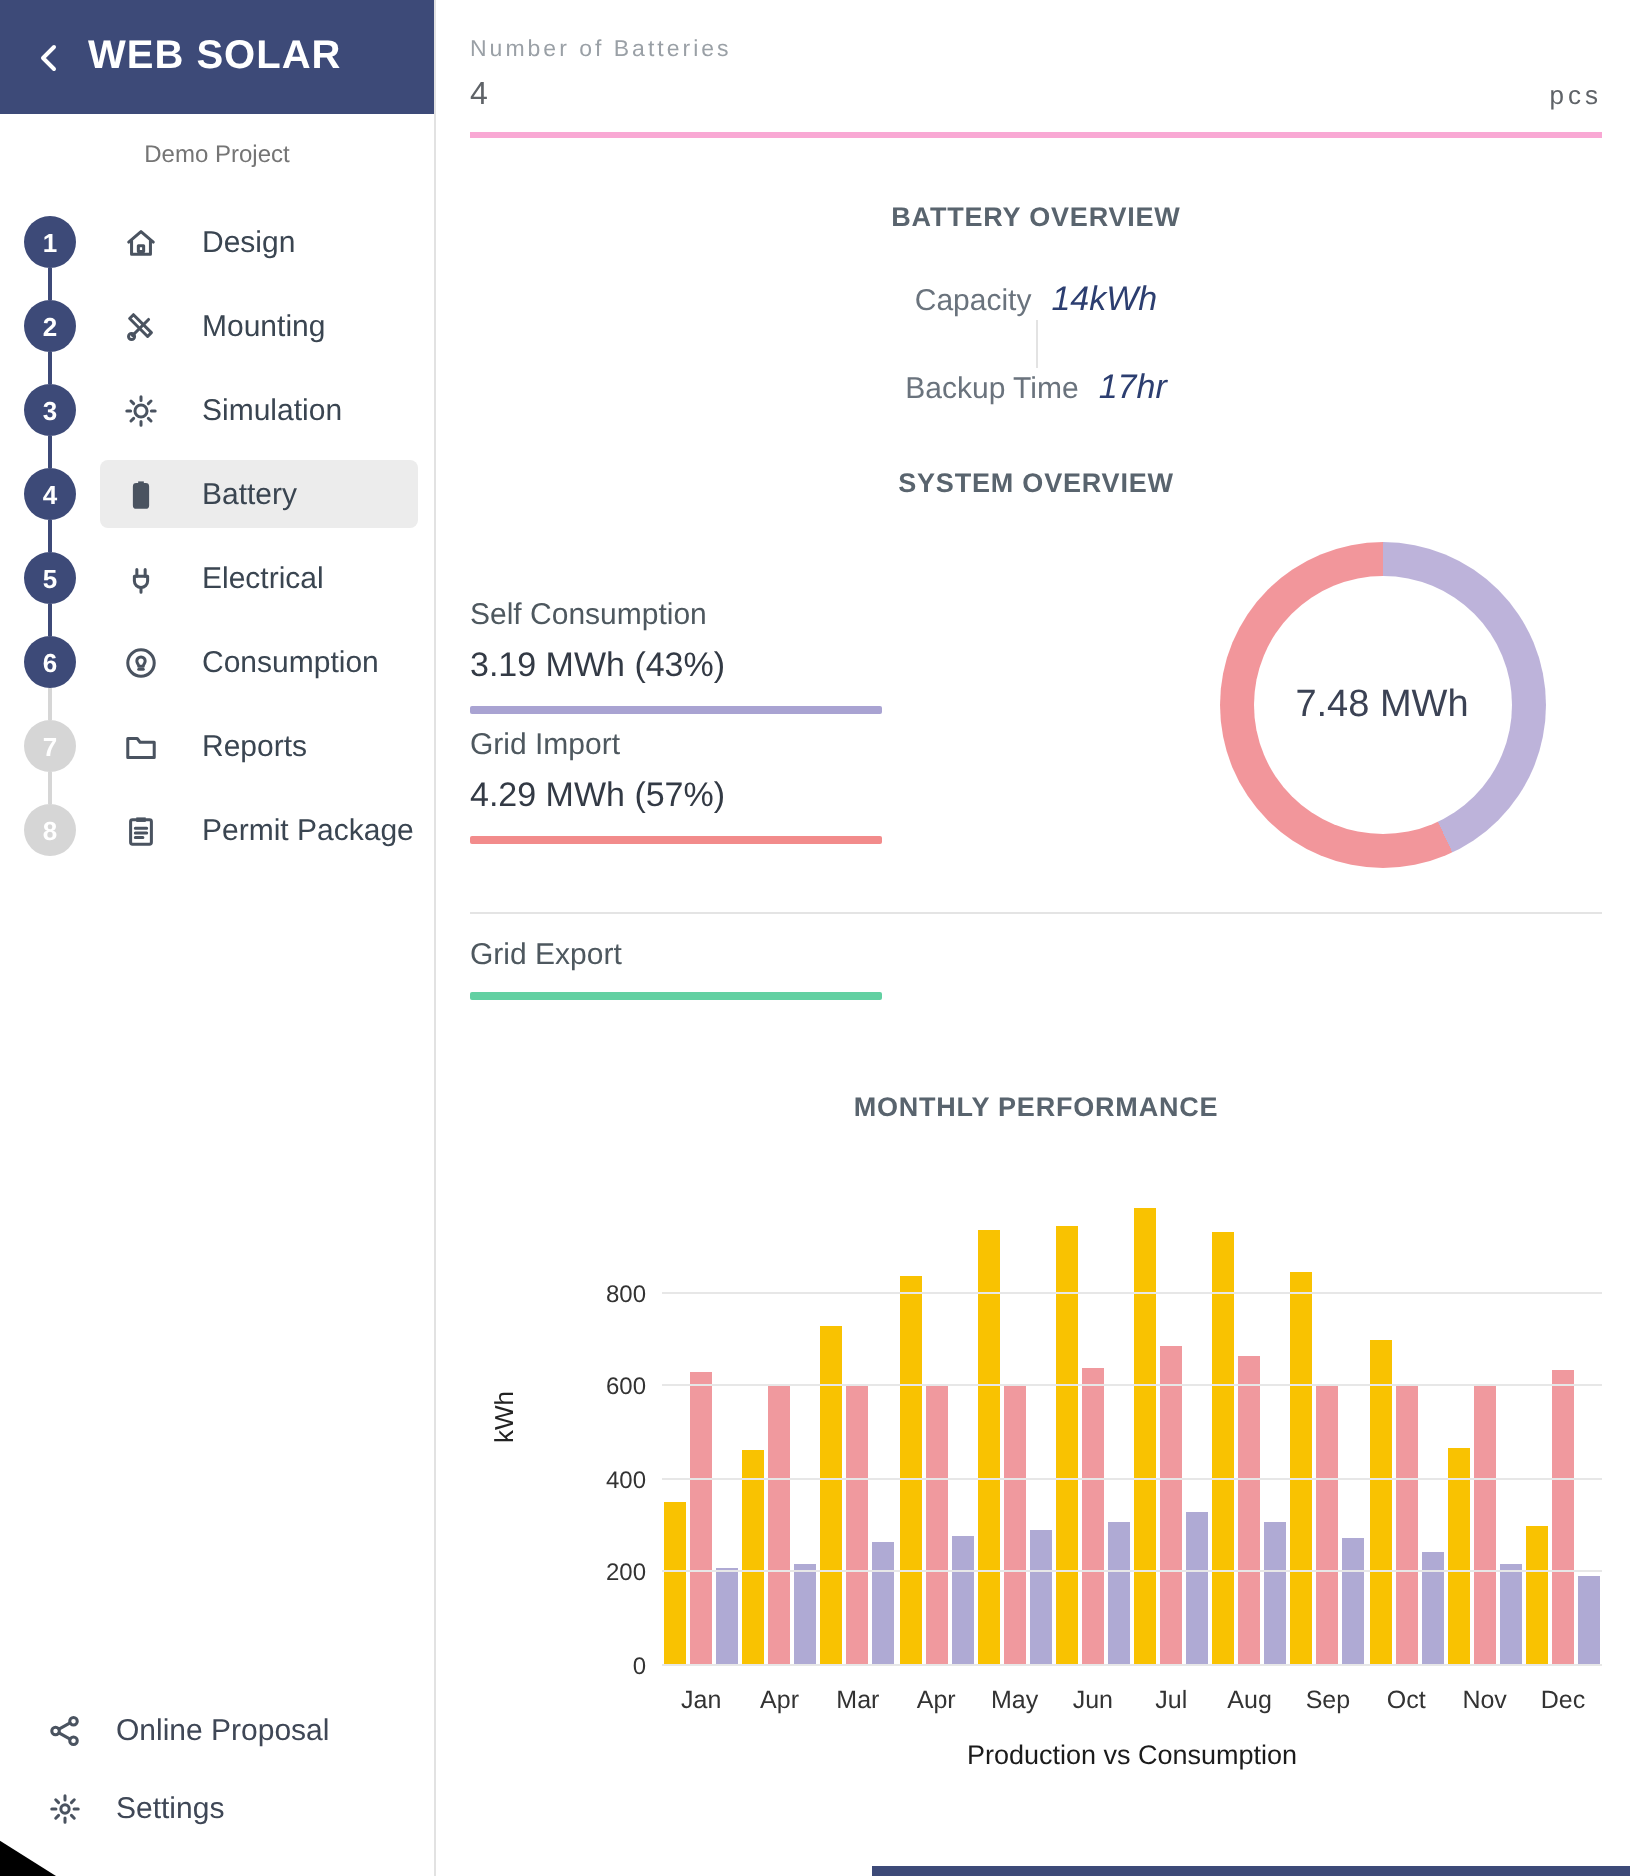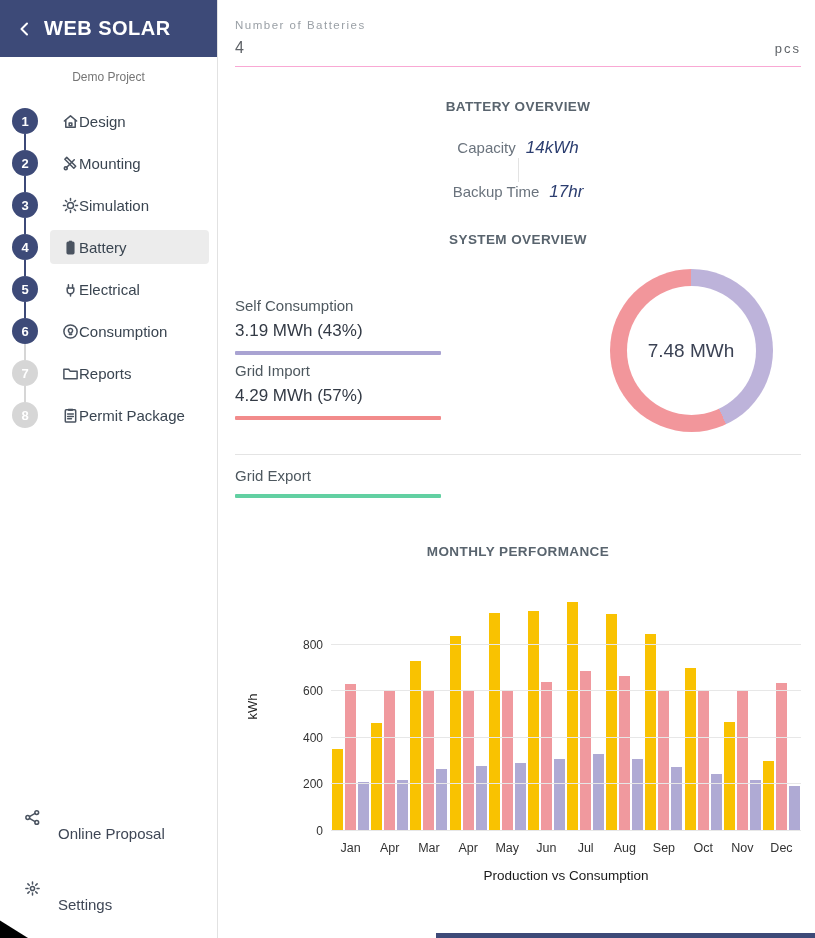--- a/index.html
+++ b/index.html
@@ -15,36 +15,36 @@
   .back-ic { width:14px; height:14px; }
   .side-title { color:#fff; font-size:20px; font-weight:bold; letter-spacing:.5px; }
   .project-name { text-align:center; color:#757575; font-size:12px; margin-top:13px; }
   .steps { position:relative; margin-top:16px; }
   .step { height:42px; display:flex; align-items:center; padding-left:12px; cursor:pointer; }
   .step-circle { width:26px; height:26px; border-radius:50%; color:#fff; font-size:13px;
     font-weight:bold; display:flex; align-items:center; justify-content:center;
     position:relative; z-index:2; flex-shrink:0; }
   .step-circle.on { background:#3D4A78; }
   .step-circle.off { background:#D6D6D6; }
-  .step-body { display:flex; align-items:center; margin-left:12px; flex:1;
+  .step-body { display:flex; align-items:center; gap:22px; margin-left:12px; flex:1;
     height:34px; padding-left:12px; border-radius:4px; margin-right:8px; }
   .step-body.selected { background:#ECECEC; }
   .step-label { font-size:15px; color:#3A4551; }
   .step-ic { width:17px; height:17px; display:flex; align-items:center; flex-shrink:0; }
   .connector { position:absolute; left:24px; width:1.6px; z-index:1; }
   .side-footer { position:absolute; left:0; bottom:14px; width:100%; }
   .foot-item { display:flex; align-items:center; gap:17px; padding:11px 0 11px 24px; cursor:pointer; }
-  .foot-label { font-size:15px; color:#3F4756;margin-top:32px; }
+  .foot-label { font-size:15px; color:#3F4756; }
   .pointer-artifact { position:absolute; left:0; bottom:0; width:28px; height:20px;
     background:#000; clip-path:polygon(0 12%, 100% 100%, 0 100%); z-index:5; }
 
   
   .content { flex:1; position:relative; padding:0 15px 0 17px; }
   .hairline { border:none; border-top:1px solid #e4e4e4; }
-  .field { margin-top:3px; padding-top:16px; border-bottom:1px solid #f9a8d4; padding-bottom:9px; }
+  .field { margin-top:3px; padding-top:16px; border-bottom:3px solid #f9a8d4; padding-bottom:9px; }
   .field-label { font-size:11.5px; color:#9AA0A6; letter-spacing:1.5px; }
   .field-row { display:flex; justify-content:space-between; align-items:baseline; margin-top:8px; }
   .field-value { font-size:16px; color:#5F6368; }
   .field-unit { font-size:13px; color:#5F6368; letter-spacing:2px; }
 
   .sec-title { text-align:center; font-size:13.5px; font-weight:bold; color:#59646E;
     letter-spacing:.4px; }
   .bo-title { margin-top:32px; }
   .bo-row { display:flex; margin-top:24px; height:64px; align-items:center;flex-direction:column; }
   .bo-cell { flex:1; display:flex; justify-content:center; align-items:baseline; gap:10px; }

